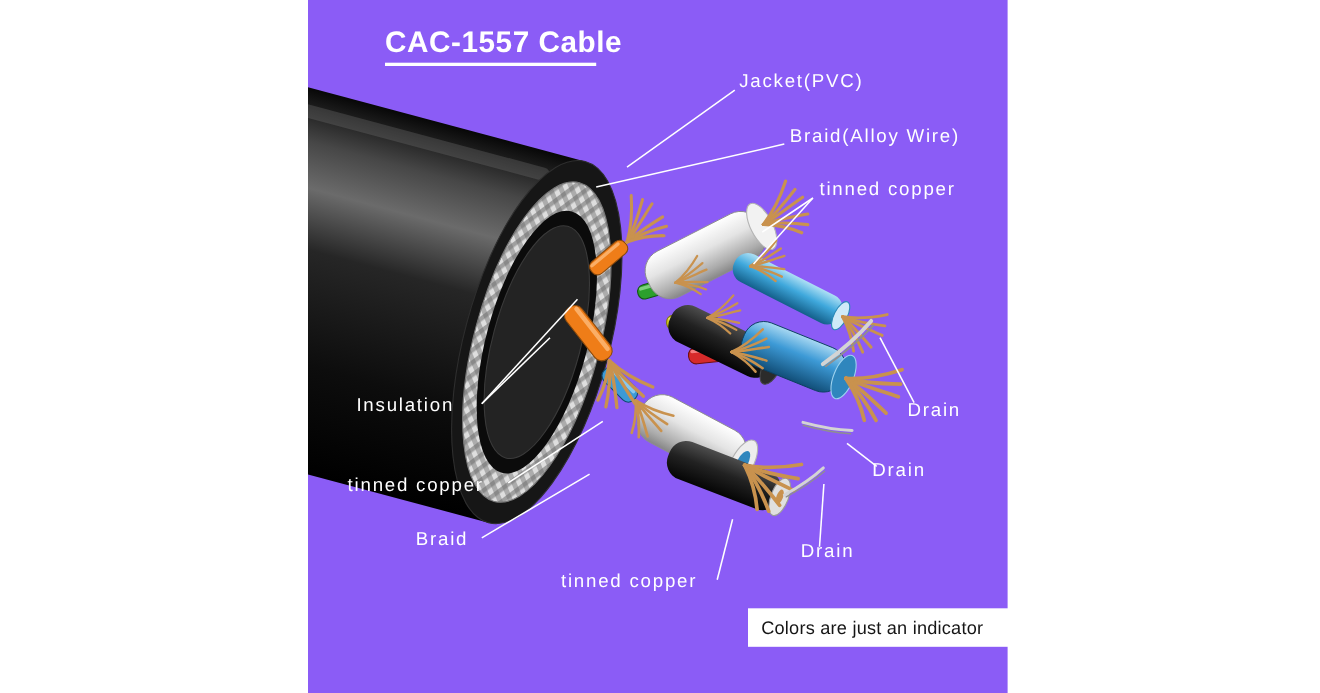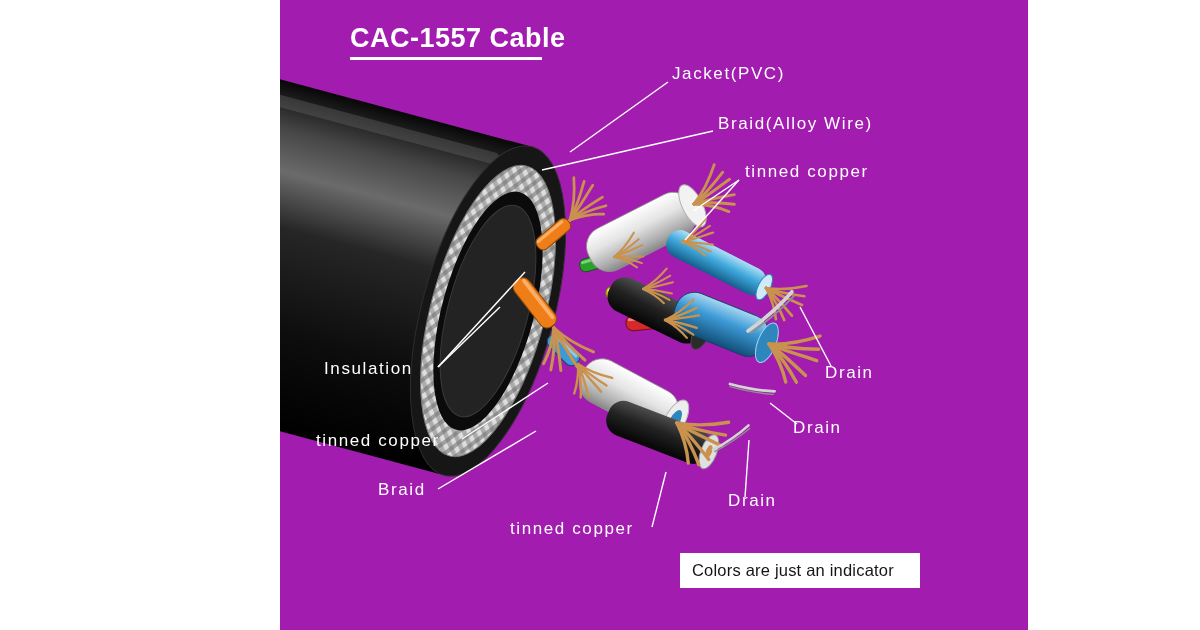--- a/index.html
+++ b/index.html
@@ -1,18 +1,18 @@
 <!DOCTYPE html>
 <html><head>
 <meta charset="utf-8">
 <style>
   * { margin:0; padding:0; box-sizing:border-box; }
   html,body { width:1200px; height:630px; background:#ffffff;
     font-family:"Liberation Sans", sans-serif; overflow:hidden; position:relative; }
-  .panel { position:absolute; left:280px; top:0; width:748px; height:630px; background:#a21caf; }
+  .panel { position:absolute; left:280px; top:0; width:636px; height:630px; background:#8b5cf6; }
   svg { display:block; }
   .label { fill:#ffffff; font-size:17px; letter-spacing:1.6px;
     font-family:"Liberation Sans", sans-serif; }
   .title-text { fill:#ffffff; font-size:27px; font-weight:bold; letter-spacing:0.5px;
     font-family:"Liberation Sans", sans-serif; }
   .note-text { fill:#151515; font-size:16.5px; letter-spacing:0.2px;
     font-family:"Liberation Sans", sans-serif; }
   .callout { stroke:#ffffff; stroke-width:1.4; fill:none; }
   .strand { stroke:#c9924e; stroke-width:2.4; fill:none; stroke-linecap:round; }
   .drain-a { stroke:#d4d4d4; stroke-width:2.4; fill:none; stroke-linecap:round; }

